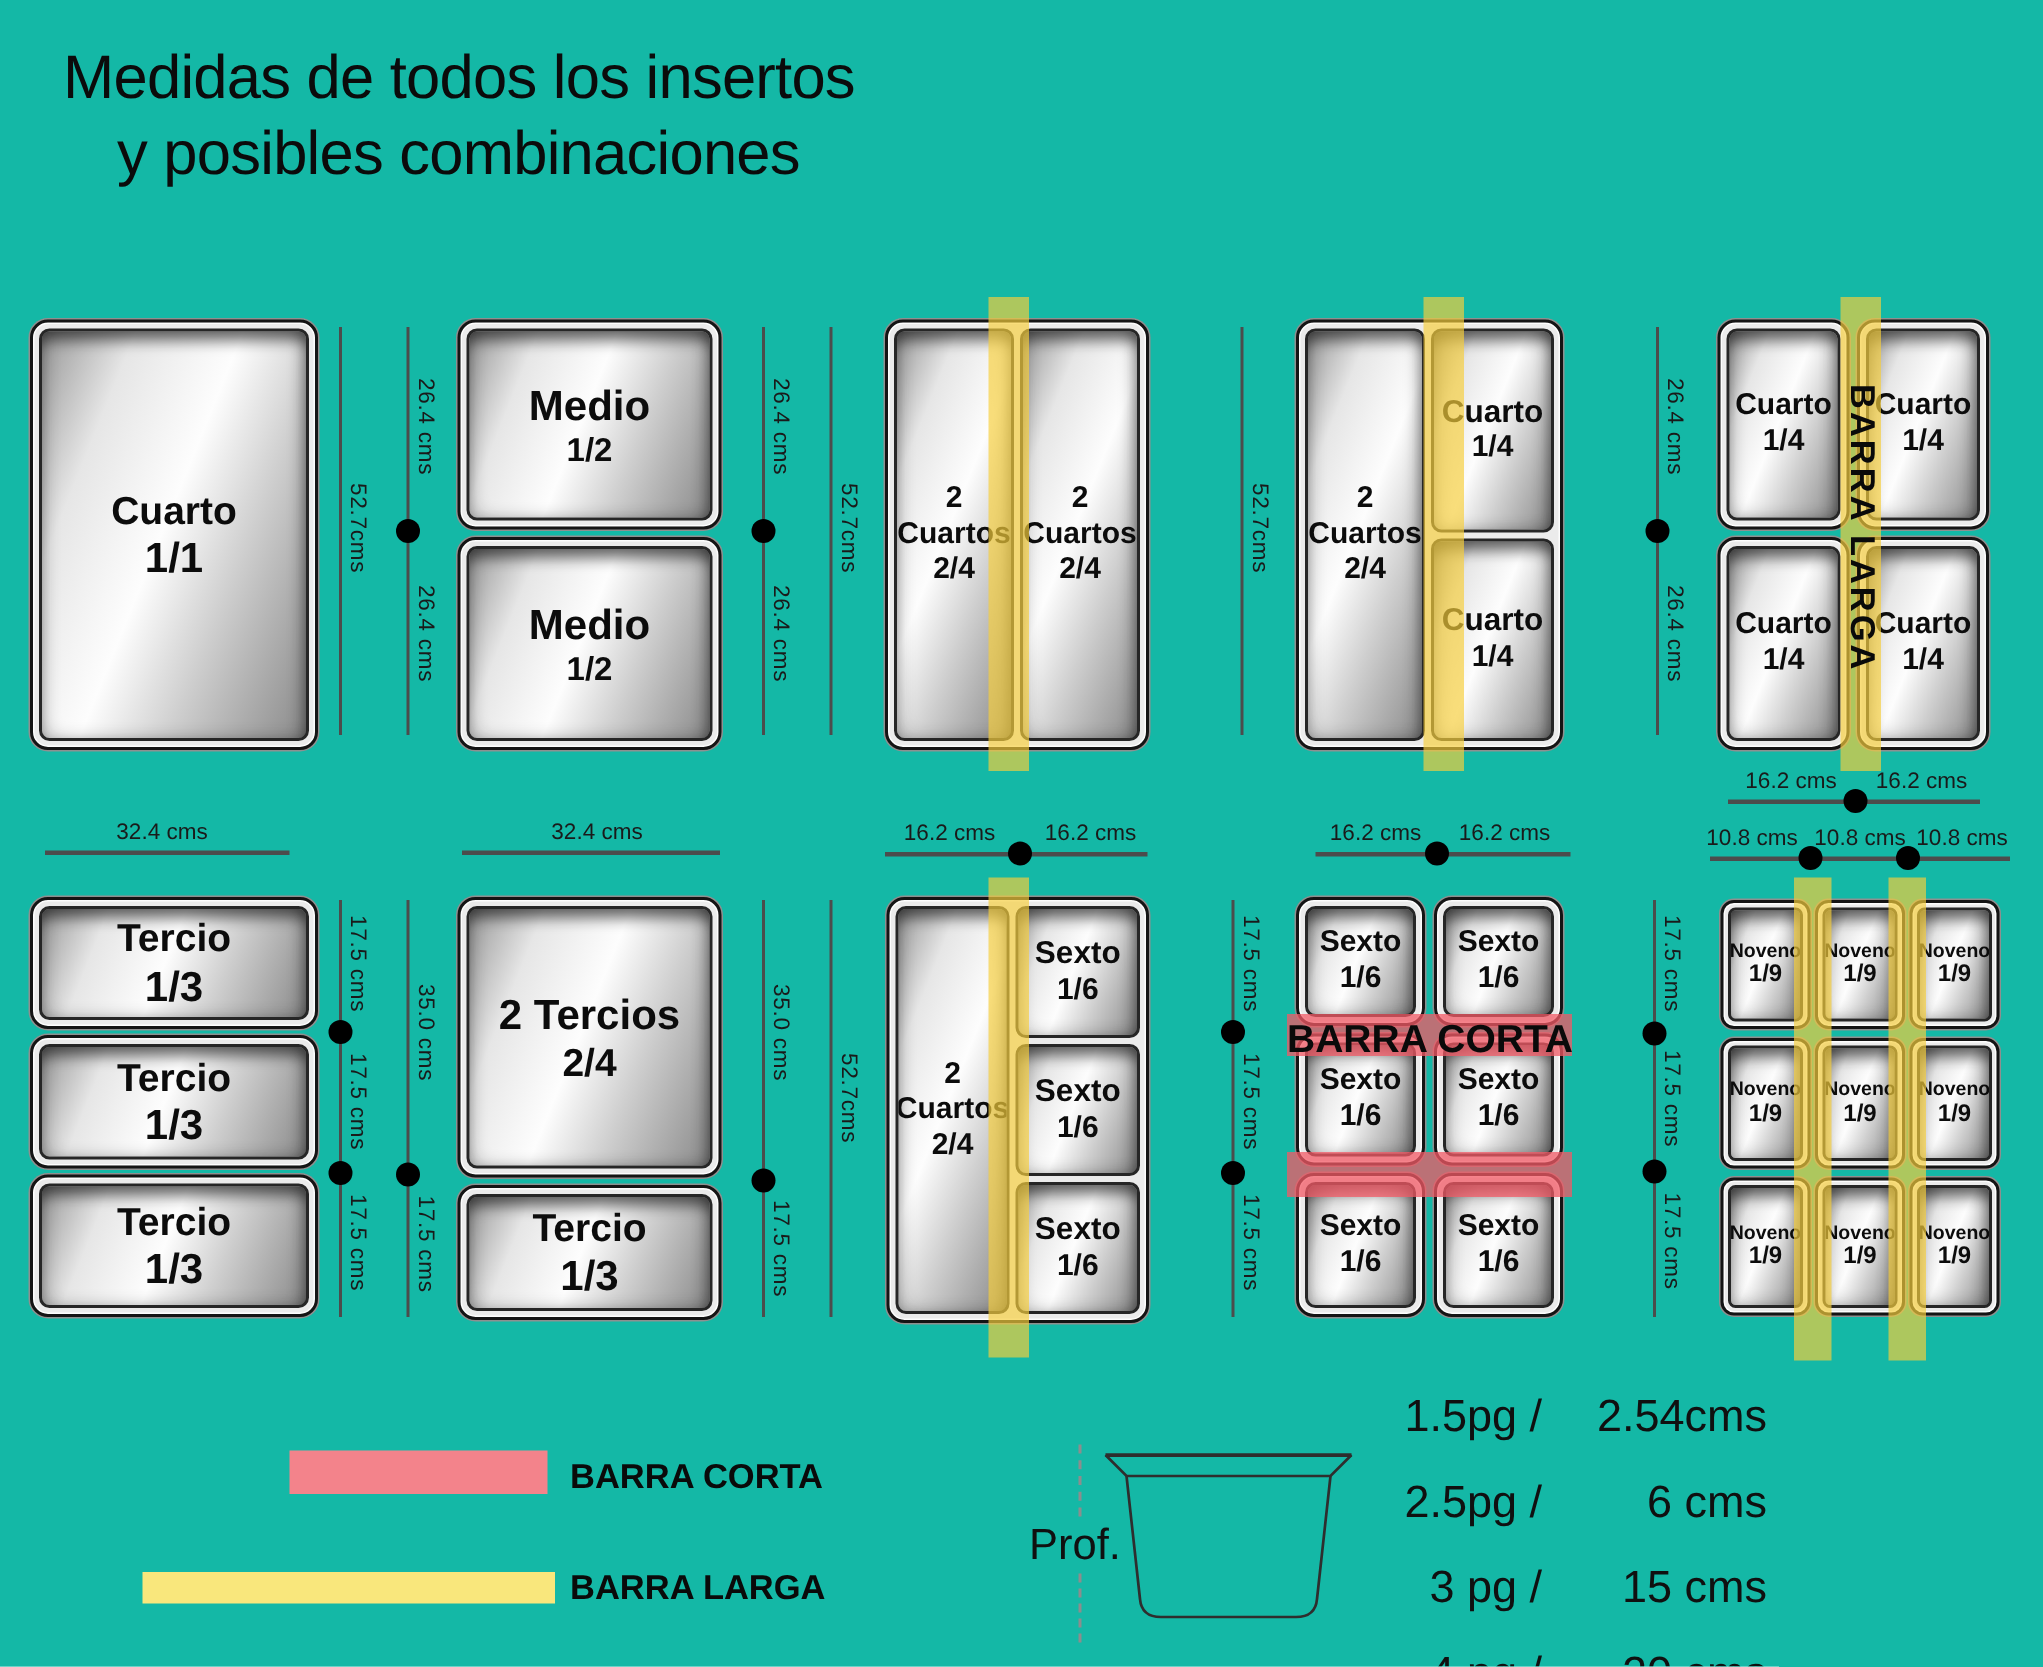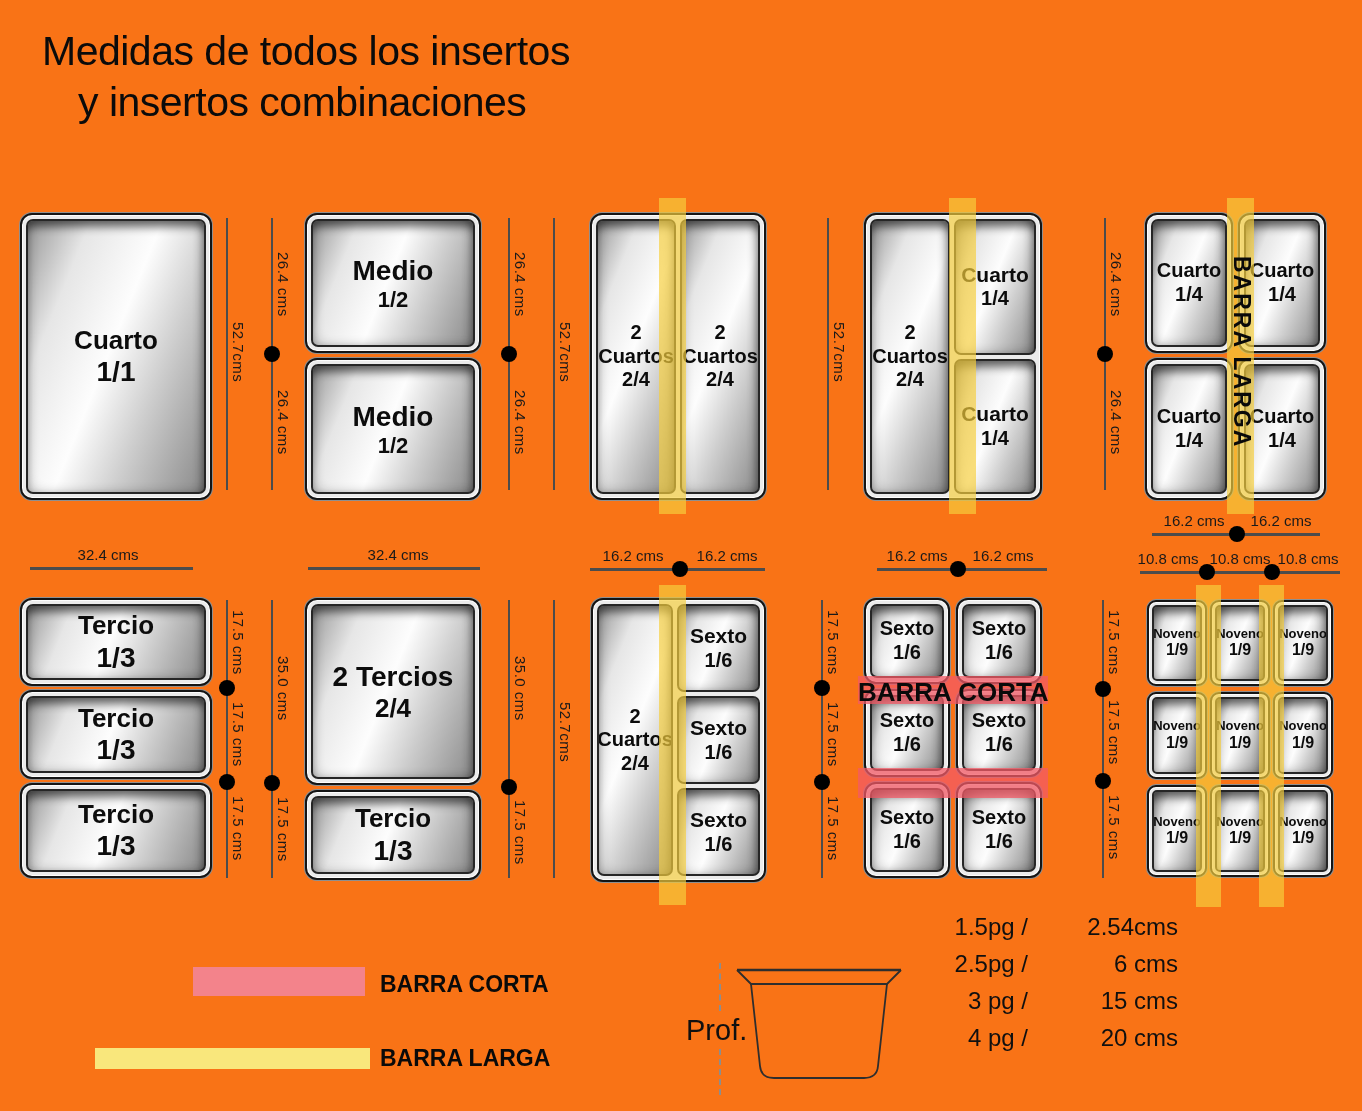--- a/index.html
+++ b/index.html
@@ -1,17 +1,17 @@
 <!DOCTYPE html>
 <html><head>
 <meta charset="utf-8">
 <style>
   * { margin:0; padding:0; box-sizing:border-box; }
   body { font-family:"Liberation Sans", sans-serif; background:#fff; }
-  #stage { position:relative; width:1362px; height:1111px; background:#f97316; overflow:hidden; }
+  #stage { position:relative; width:1362px; height:1111px; background:#14b8a6; overflow:hidden; }
   .abs { position:absolute; }
   .title { position:absolute; left:42px; top:26px; font-size:41px; color:#0b0b0b; line-height:1.25; letter-spacing:-0.5px; }
   .title .l2 { display:block; margin-left:36px; }
 
   .pan { position:absolute; display:flex; gap:4px; padding:4px; background:#ebebeb;
          border:2px solid #141414; border-radius:12px;
          box-shadow:0 0 0 1px #8f8f8f, inset 0 0 0 1px #fdfdfd; }
   .pan.sm { padding:3px; border-radius:9px; gap:3px; }
   .well { flex:1; display:flex; flex-direction:column; align-items:center; justify-content:center;
           text-align:center; border:2px solid #262626; border-radius:7px;
@@ -37,34 +37,34 @@
   .vbartext { position:absolute; writing-mode:vertical-rl; text-orientation:mixed; font-weight:bold;
               font-size:23px; letter-spacing:2px; color:#0a0a0a; z-index:6; white-space:nowrap; }
   .hbartext { position:absolute; font-weight:bold; font-size:26px; color:#0a0a0a; z-index:6;
               white-space:nowrap; text-align:center; }
 
   .swatch { position:absolute; }
   .legendlabel { position:absolute; font-weight:bold; font-size:23px; color:#0a0a0a; }
 
   .prof-heading { position:absolute; font-size:34px; color:#101010; }
   .depth-table  { position:absolute; left:922px; top:908px; width:256px; }
-  .drow { display:flex; height:37px; align-items:center; font-size:24px; color:#101010; }
+  .drow { display:flex; height:37px; font-size:30px; color:#101010;margin-top:20px; }
   .dc1 { width:106px; text-align:right; white-space:pre; }
   .dc2 { flex:1; text-align:right; white-space:pre; }
   .prof-label { position:absolute; font-size:29px; color:#101010; }
   .dash { position:absolute; border-left:2px dashed #8d8d8d; width:0; }
 </style>
 </head>
 <body>
 
 <div id="stage">
 
   <div class="title">
     <span>Medidas de todos los insertos</span>
-    <span class="l2">y insertos combinaciones</span>
+    <span class="l2">y posibles combinaciones</span>
   </div>
 
   <div class="pan" style="left:20px;top:213px;width:192px;height:287px">
     <div class="well">
       <span class="plabel f26">Cuarto</span>
       <span class="plabel f24">1/1</span>
     </div>
   </div>
   <div class="vline" style="left:226px;top:218px;height:272px"></div>
   <span class="vdim" style="left:230px;top:322px">52.7cms</span>

